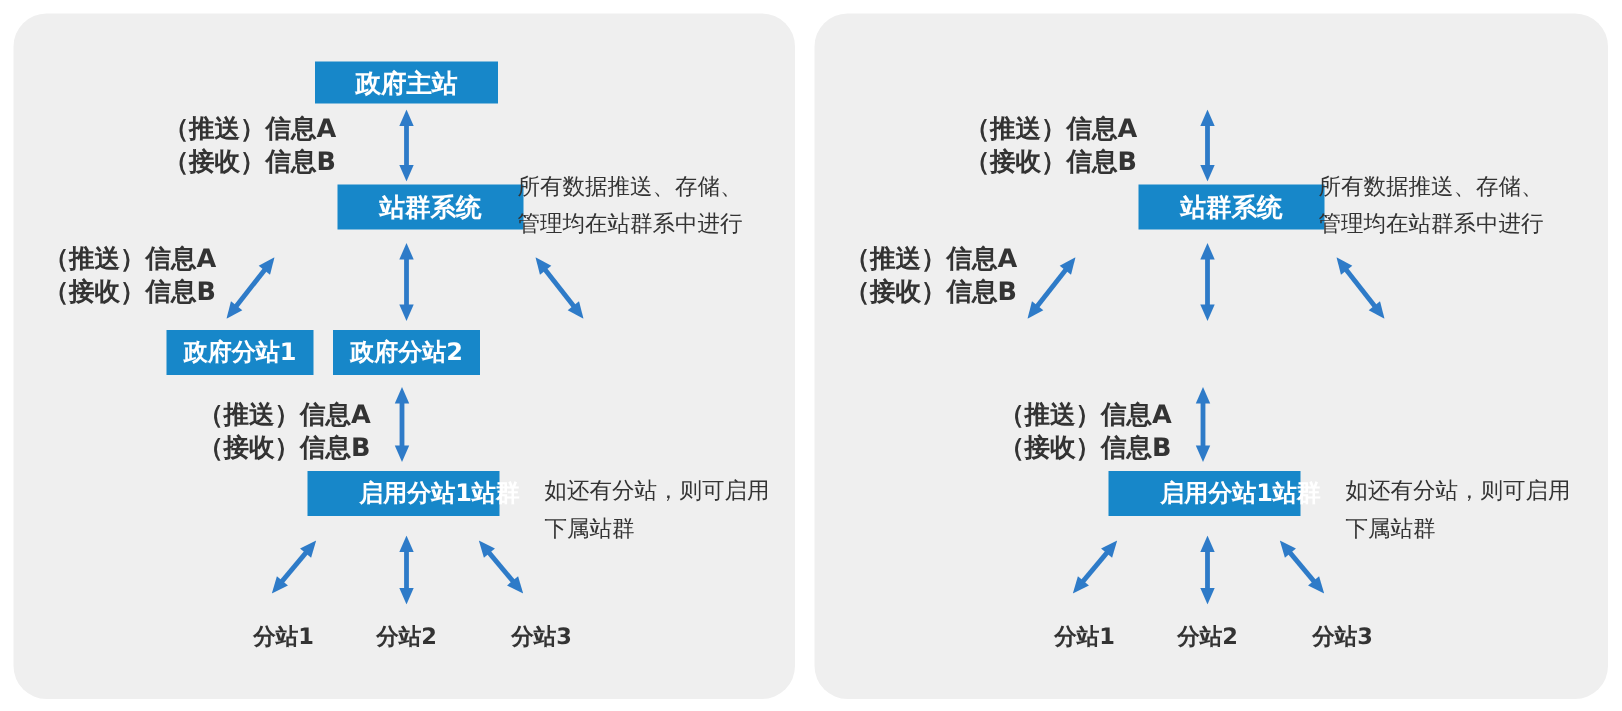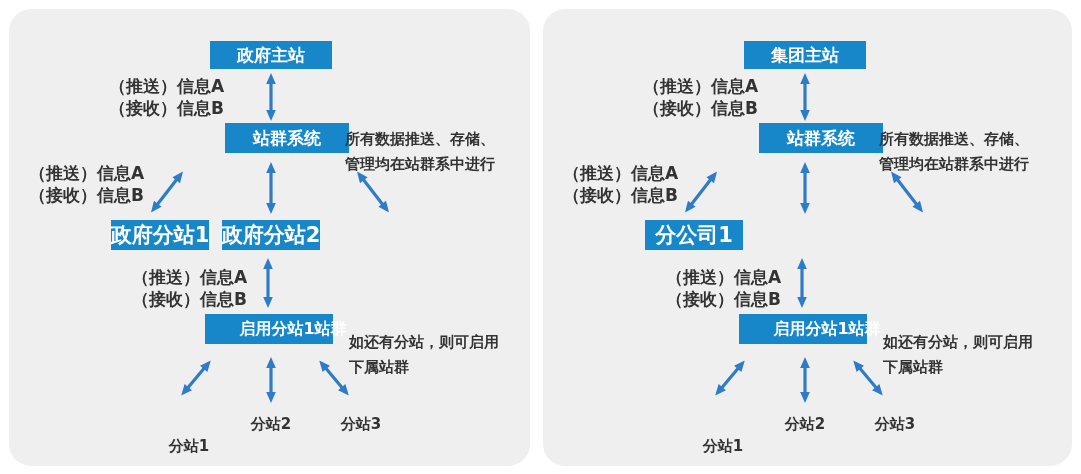--- a/index.html
+++ b/index.html
@@ -25,46 +25,46 @@
 
   .box {
     position: absolute;
     background: var(--box-blue);
     color: #ffffff; font-weight: bold;
     display: flex; align-items: center; justify-content: center;
     white-space: nowrap;
   }
   .box-top    { left: 201px; top: 32px;  width: 122px; height: 28px; font-size: 17px; }
   .box-hub    { left: 216px; top: 114px; width: 124px; height: 30px; font-size: 17px; }
-  .box-branch { top: 211px; width: 98px; height: 30px; font-size: 21px; }
+  .box-branch { top: 211px; width: 98px; height: 30px; font-size: 16px; }
   .branch-1 { left: 102px; }
   .branch-2 { left: 213px; }
   .branch-3 { left: 324px; }
   .box-enable { left: 196px; top: 305px; width: 128px; height: 30px; font-size: 16px; padding-left: 48px; }
 
   .info {
     position: absolute; color: var(--text-color);
     font-size: 17px; font-weight: bold; line-height: 22px; white-space: nowrap;
   }
   .info-1 { left: 100px; top: 66px; }
   .info-2 { left: 20px;  top: 153px; }
   .info-3 { left: 123px; top: 257px; }
 
   .note {
     position: absolute; color: var(--text-color);
-    font-size: 15px; font-weight: bold; line-height: 25px; white-space: nowrap; margin-top: 15px;
+    font-size: 15px; font-weight: normal; line-height: 25px; white-space: nowrap;
   }
   .note-hub    { left: 336px; top: 103px; }
-  .note-enable { left: 340px; top: 306px; }
+  .note-enable { left: 354px; top: 306px; }
 
   .leaf {
     position: absolute; top: 406px; width: 70px; text-align: center;
     color: var(--text-color); font-size: 15px; font-weight: bold; white-space: nowrap;
   }
-  .leaf-1 { left: 145px; margin-top: 22px; }
+  .leaf-1 { left: 145px; }
   .leaf-2 { left: 227px; }
   .leaf-3 { left: 317px; }
 
   .arr { position: absolute; width: 14px; }
   .arr svg { display: block; }
   .arr line    { stroke: var(--arrow-blue); stroke-width: 3.2; }
   .arr polygon { fill:   var(--arrow-blue); }
 
   .arr-v1 { left: 255px; top: 64px; }
   .arr-v2 { left: 255px; top: 153px; }
@@ -174,21 +174,20 @@
         <polygon points="7,46 2.2,35 11.8,35"></polygon>
       </svg>
     </div>
 
     <div class="leaf leaf-1">分站1</div>
     <div class="leaf leaf-2">分站2</div>
     <div class="leaf leaf-3">分站3</div>
   </div>
 
   <div class="panel" id="panel-right">
-    <div class="box box-top">集团主站</div>
 
     <div class="arr arr-v1">
       <svg width="14" height="48" viewBox="0 0 14 48">
         <line x1="7" y1="9" x2="7" y2="39"></line>
         <polygon points="7,0 2.2,11 11.8,11"></polygon>
         <polygon points="7,48 2.2,37 11.8,37"></polygon>
       </svg>
     </div>
 
     <div class="info info-1">
@@ -223,21 +222,20 @@
       </svg>
     </div>
     <div class="arr arr-dur">
       <svg width="14" height="52" viewBox="0 0 14 52">
         <line x1="7" y1="9" x2="7" y2="43"></line>
         <polygon points="7,0 2.2,11 11.8,11"></polygon>
         <polygon points="7,52 2.2,41 11.8,41"></polygon>
       </svg>
     </div>
 
-    <div class="box box-branch branch-1">分公司1</div>
 
     <div class="info info-3">
       <div>（推送）信息A</div>
       <div>（接收）信息B</div>
     </div>
 
     <div class="arr arr-v3">
       <svg width="14" height="50" viewBox="0 0 14 50">
         <line x1="7" y1="9" x2="7" y2="41"></line>
         <polygon points="7,0 2.2,11 11.8,11"></polygon>

